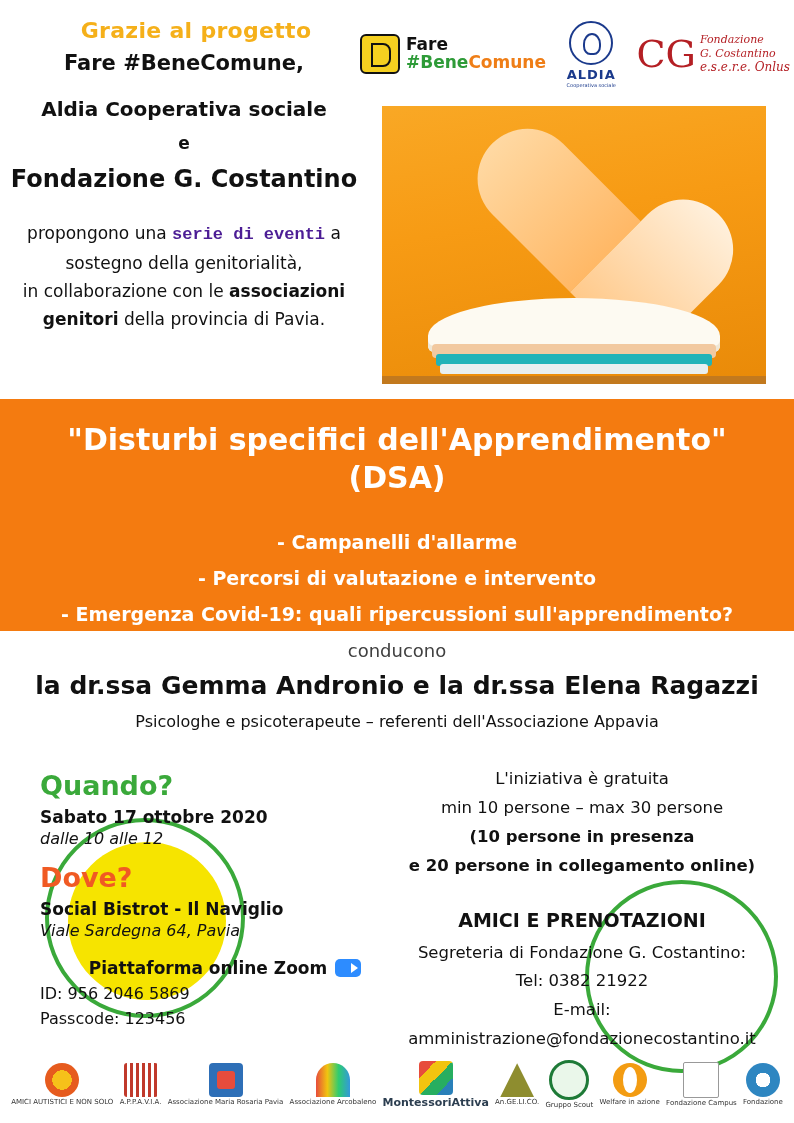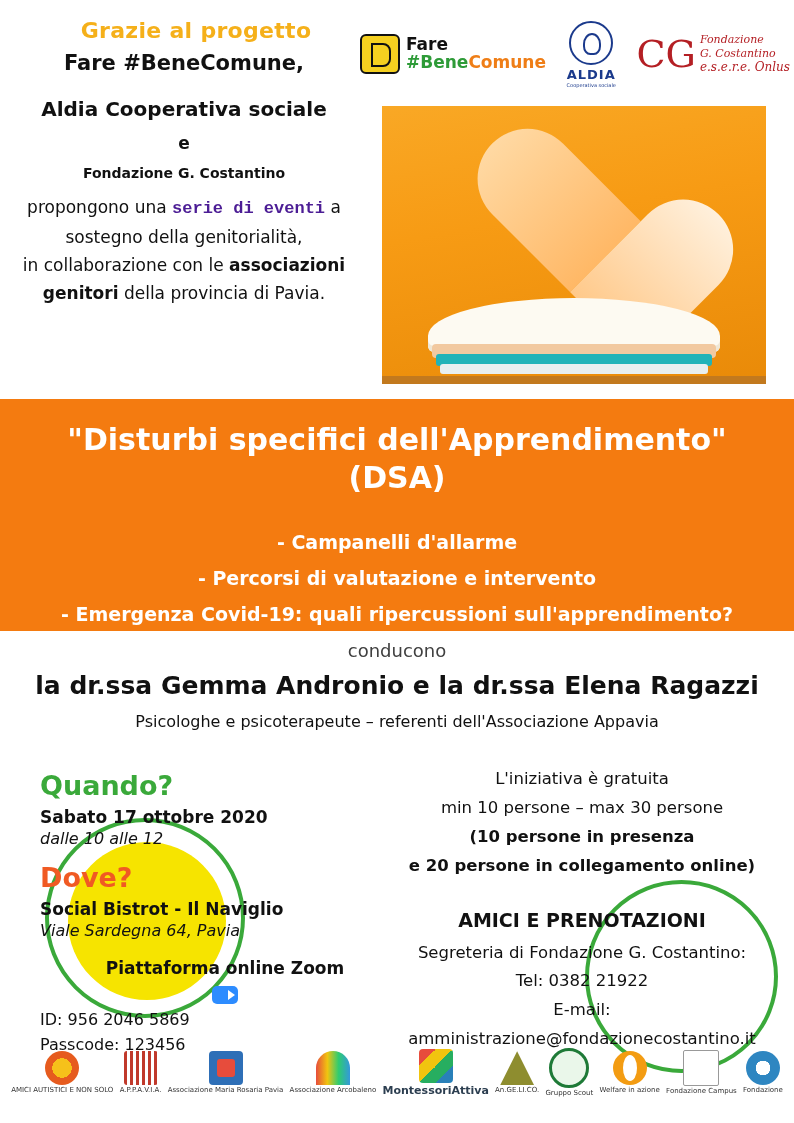--- a/index.html
+++ b/index.html
@@ -49,23 +49,23 @@
     margin-bottom: 12px;
   }
   .org-e {
     color: #111;
     font-size: 17px;
     font-weight: bold;
     margin-bottom: 12px;
   }
   .org2 {
     color: #111;
-    font-size: 14px;
-    font-weight: bold;
-    margin-bottom: 12px;
+    font-size: 24px;
+    font-weight: bold;
+    margin-bottom: 26px;
   }
   .intro {
     font-size: 17px;
     line-height: 1.65;
     color: #111;
     text-align: center;
     padding: 0 14px;
   }
   .intro .green {
     color: #4c1d95;
@@ -310,21 +310,20 @@
   }
   .ll-zoom {
     font-size: 17px;
     font-weight: bold;
     color: #111;
     margin-top: 18px;
     display: flex;
     align-items: center;
     justify-content: center;
     gap: 8px;
-    flex-direction: column;
   }
   .zoom-icon {
     width: 26px; height: 18px;
     background: #2d8cff;
     border-radius: 5px;
     position: relative;
   }
   .zoom-icon:after {
     content:"";
     position:absolute;right:3px;top:4px;
@@ -359,21 +358,21 @@
     border-radius: 50%;
     border: 4px solid #3aa93a;
     z-index: 0;
   }
   .lower-right .inner { position: relative; z-index: 2; }
 
   
   .footer {
     position: absolute;
     left: 0;
-    bottom: 12px;
+    bottom: 0;
     width: 794px;
     height: 76px;
     display: flex;
     align-items: center;
     justify-content: space-around;
     padding: 0 8px;
     box-sizing: border-box;
   }
   .flogo {
     height: 54px;

